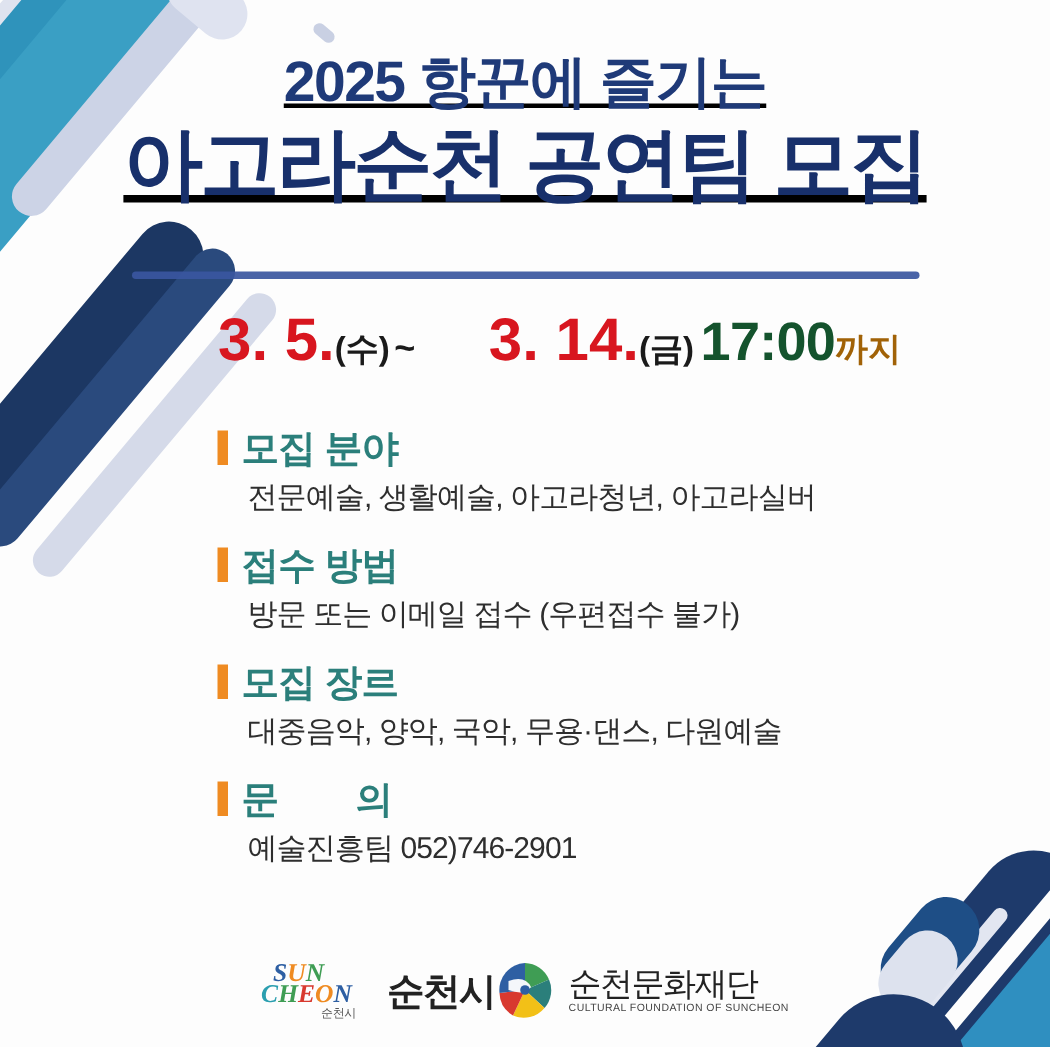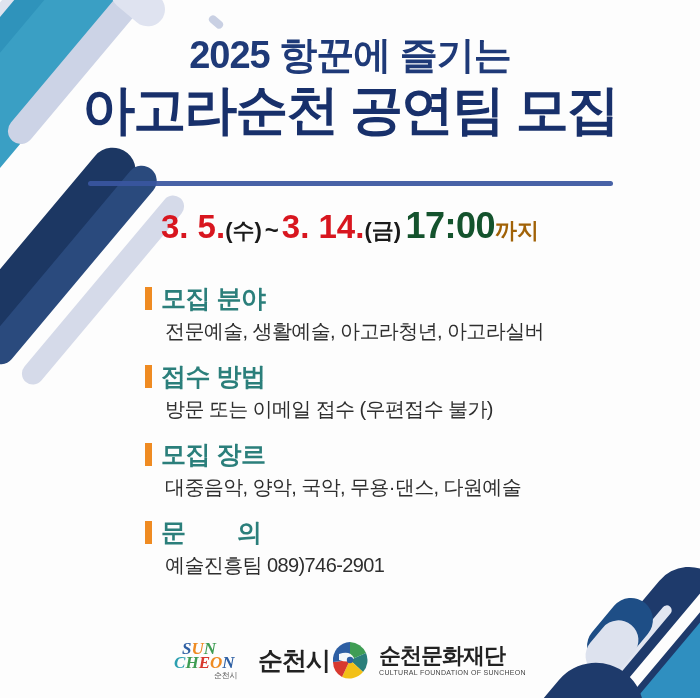--- a/index.html
+++ b/index.html
@@ -129,20 +129,21 @@
   }
 
   
   .title-block {
     position: absolute;
     left: 0;
     right: 0;
     top: 34px;
     text-align: center;
     z-index: 5;
+    text-decoration: underline;
   }
   .title-line1 {
     font-size: 38px;
     font-weight: 700;
     color: #1f3a78;
     letter-spacing: -1px;
     line-height: 1.15;
   }
   .title-line2 {
     font-size: 53px;
@@ -169,24 +170,25 @@
   .date-line {
     position: absolute;
     left: 0;
     right: 0;
     top: 205px;
     text-align: center;
     z-index: 5;
     white-space: nowrap;
   }
   .d-red {
-    font-size: 33px;
+    font-size: 40px;
     font-weight: 700;
     color: #d8161f;
     letter-spacing: 0px;
+    margin-left: 46px;
   }
   .d-dark {
     font-size: 22px;
     font-weight: 700;
     color: #1a1a1a;
   }
   .d-tilde {
     font-size: 24px;
     font-weight: 700;
     color: #1a1a1a;
@@ -295,21 +297,21 @@
 
   .cfs-mark {
     width: 40px;
     height: 40px;
     position: relative;
     margin-right: 9px;
   }
   .cfs-text { line-height: 1.05; }
   .cfs-kr {
     font-size: 22px;
-    font-weight: 700;
+    font-weight: 400;
     color: #222;
     letter-spacing: -1px;
   }
   .cfs-en {
     font-size: 7px;
     color: #444;
     letter-spacing: 0.3px;
     margin-top: 2px;
   }
 </style>
@@ -375,21 +377,21 @@
         <span class="sec-title">모집 장르</span>
       </div>
       <div class="sec-body">대중음악, 양악, 국악, 무용·댄스, 다원예술</div>
     </div>
 
     <div class="section">
       <div class="sec-head">
         <span class="bar"></span>
         <span class="sec-title wide">문 의</span>
       </div>
-      <div class="sec-body">예술진흥팀  089)746-2901</div>
+      <div class="sec-body">예술진흥팀  052)746-2901</div>
     </div>
 
   </div>
 
   <div class="footer">
 
     <div class="logo">
       <div class="sun-mark">
         <div class="row1"><span class="c-blue">S</span><span class="c-orange">U</span><span class="c-green">N</span></div>
         <div class="row2"><span class="c-teal">C</span><span class="c-green">H</span><span class="c-red">E</span><span class="c-orange">O</span><span class="c-blue">N</span></div>

